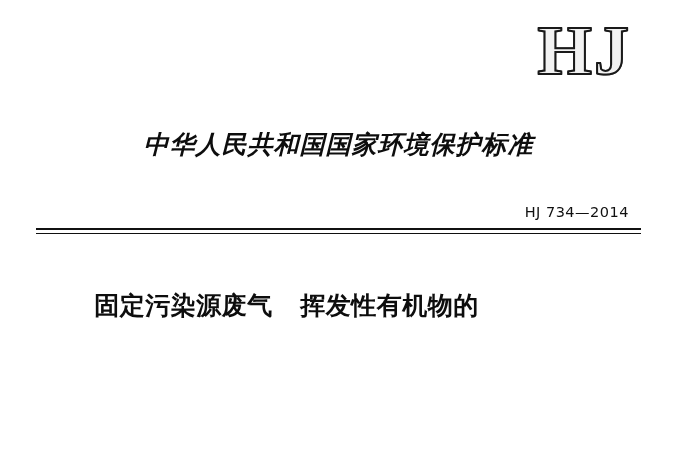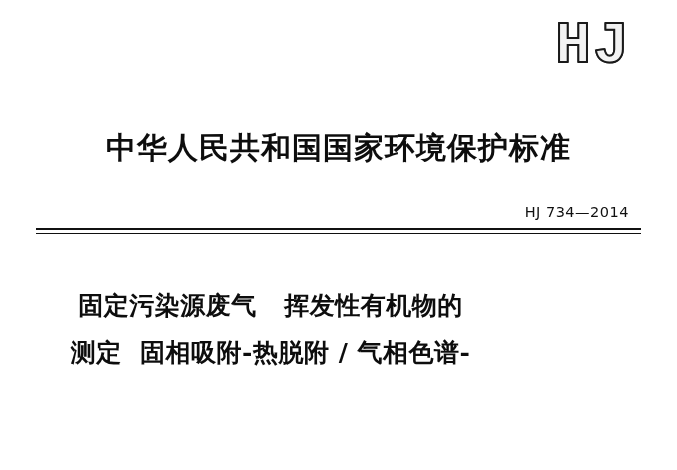--- a/index.html
+++ b/index.html
@@ -19,46 +19,47 @@
     width: 677px;
     height: 470px;
     box-sizing: border-box;
   }
 
   
   .logo {
     position: absolute;
     top: 16px;
     right: 46px;
-    font-family: Liberation Mono, monospace;
-    font-size: 60px;
+    font-family: Liberation Serif, serif;
+    font-size: 70px;
     font-weight: 700;
     letter-spacing: 2px;
     line-height: 1;
     color: #f2f2f2;
     -webkit-text-stroke: 2px #1a1a1a;
     text-shadow:
        1px 0 0 #555,
       -1px 0 0 #555,
        0 1px 0 #555,
        0 -1px 0 #555;
   }
 
   
   .std-title {
     position: absolute;
     top: 128px;
     left: 0;
     width: 677px;
     text-align: center;
     font-family: "DejaVu Serif", serif;
-    font-size: 30px;
+    font-size: 25px;
     font-weight: 700;
     letter-spacing: 1px;
     color: #0d0d0d;
+    font-style: italic;
   }
 
   
   .std-number {
     position: absolute;
     top: 204px;
     right: 48px;
     font-family: "DejaVu Sans", sans-serif;
     font-size: 14.5px;
     letter-spacing: 0.5px;
@@ -80,21 +81,21 @@
   .rule-thin {
     height: 1px;
     background: #111111;
     margin-top: 3px;
   }
 
   
   .subject {
     position: absolute;
     top: 282px;
-    left: 0;
+    left: 16px;
     width: 541px;
     text-align: center;
     font-family: "DejaVu Serif", serif;
     font-size: 25px;
     font-weight: 700;
     line-height: 47px;
     color: #0d0d0d;
     letter-spacing: 0.5px;
   }
   .subject .line {
@@ -113,16 +114,15 @@
 
   <div class="std-number">HJ 734—2014</div>
 
   <div class="rule-wrap">
     <div class="rule-thick"></div>
     <div class="rule-thin"></div>
   </div>
 
   <div class="subject">
     <span class="line">固定污染源废气   挥发性有机物的</span>
-    <span class="line">测定  固相吸附-热脱附 / 气相色谱-</span>
   </div>
 
 </div>
 
 </body></html>

